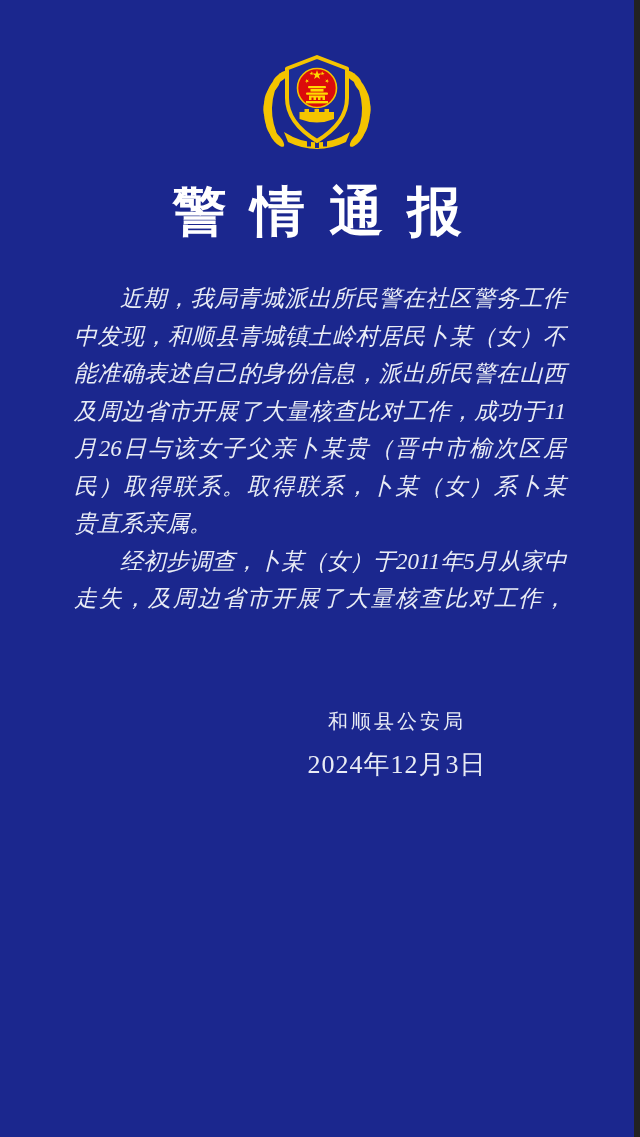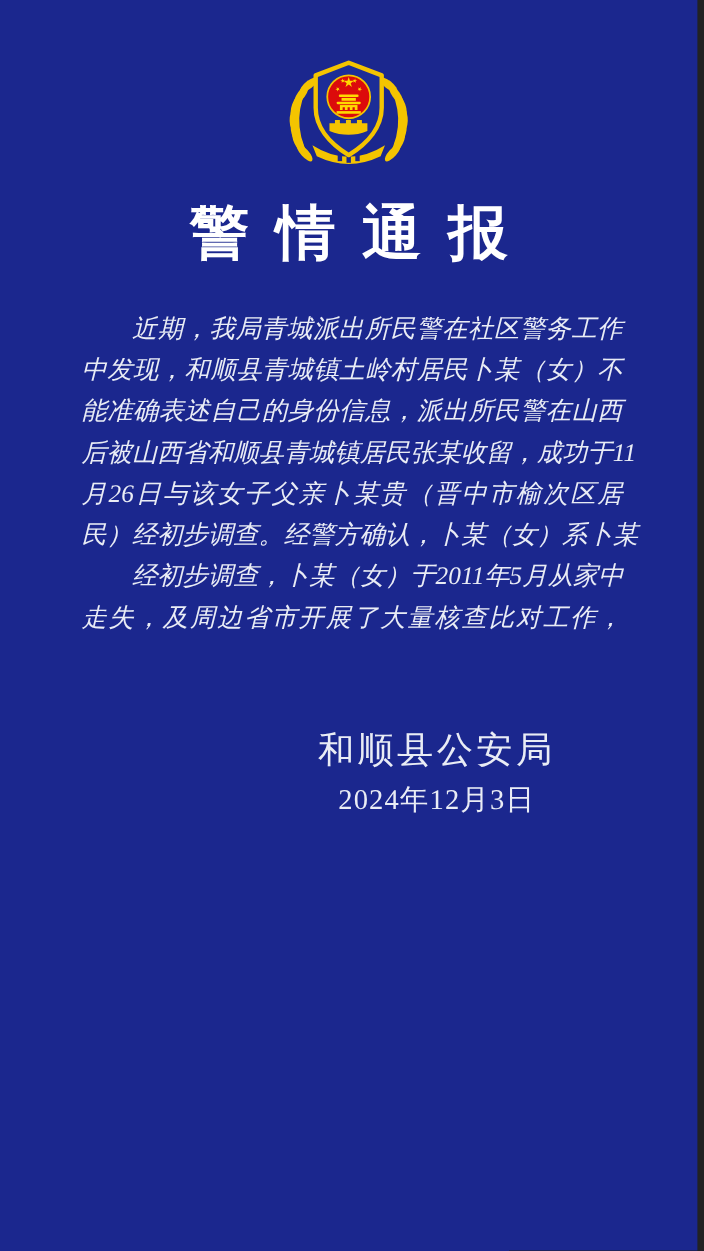--- a/index.html
+++ b/index.html
@@ -44,21 +44,21 @@
   .line{
     text-align:justify;
     text-align-last:justify;
     white-space:nowrap;
   }
   .line.first{text-indent:2em;}
   .line.last{text-align-last:left;white-space:normal;}
   .sig-area{margin-left:160px;text-align:center;color:var(--body-text);}
   .signature{
     margin-top:88px;
-    font-size:33px;line-height:30px;letter-spacing:3px;
+    font-size:20px;line-height:30px;letter-spacing:3px;
   }
   .date{
     margin-top:14px;
     font-size:26px;line-height:30px;letter-spacing:1px;
   }
 </style>
 </head>
 <body>
 
 <div class="page">
@@ -119,23 +119,24 @@
       <path class="gold" d="M42.5,60 h5 v-3 h4.5 v3 h5.5 v-3 h4.5 v3 h5.5 v-3 h4.5 v3 h5 v7 q-17,7 -34.5,0 z"></path>
     </svg>
   </div>
 
   <div class="title">警情通报</div>
 
   <div class="body-text">
       <div class="line first">近期，我局青城派出所民警在社区警务工作</div>
       <div class="line">中发现，和顺县青城镇土岭村居民卜某（女）不</div>
       <div class="line">能准确表述自己的身份信息，派出所民警在山西</div>
-      <div class="line">后被山西省和顺县青城镇居民张某收留，成功于11</div>
+      <div class="line">及周边省市开展了大量核查比对工作，成功于11</div>
       <div class="line">月26日与该女子父亲卜某贵（晋中市榆次区居</div>
-      <div class="line">民）经初步调查。经警方确认，卜某（女）系卜某</div>
+      <div class="line">民）取得联系。取得联系，卜某（女）系卜某</div>
+      <div class="line last">贵直系亲属。</div>
       <div class="line first">经初步调查，卜某（女）于2011年5月从家中</div>
       <div class="line">走失，及周边省市开展了大量核查比对工作，</div>
     </div>
 
   <div class="sig-area">
     <div class="signature">和顺县公安局</div>
     <div class="date">2024年12月3日</div>
   </div>
 
 </div>

